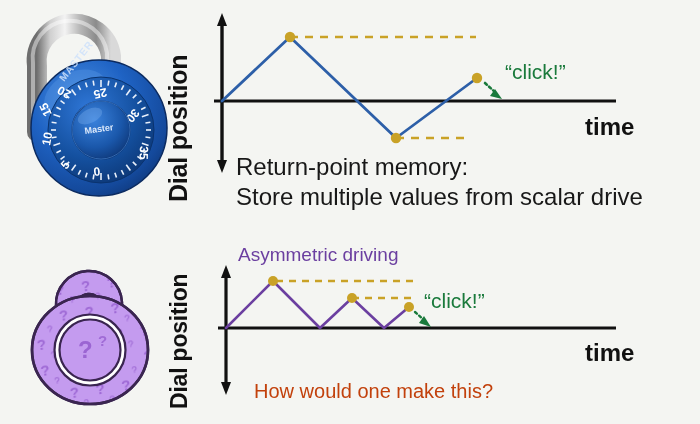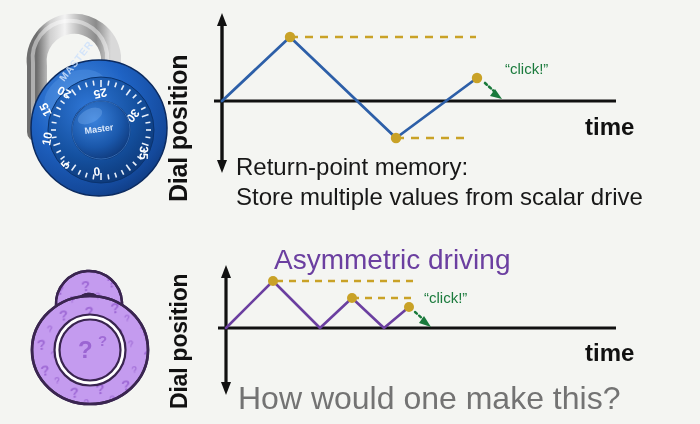--- a/index.html
+++ b/index.html
@@ -72,48 +72,47 @@
   .timelabel {
     position: absolute;
     font-size: 24px;
     font-weight: bold;
     color: #111111;
   }
 
   
   .clicklabel {
     position: absolute;
-    font-size: 15px;
+    font-size: 21px;
     color: #1a7a3c;
     white-space: nowrap;
   }
 
   
   .caption-black {
     position: absolute;
     left: 236px;
     top: 152px;
     width: 470px;
     font-size: 24px;
     line-height: 30px;
     color: #181818;
     white-space: pre-line;
   }
   .heading-purple {
     position: absolute;
-    font-size: 28px;
+    font-size: 19px;
     color: #6b3fa0;
     white-space: nowrap;
-    margin-left: 36px;
   }
   .question-purple {
     position: absolute;
-    left: 238px; top: 380px;
-    font-size: 32px;
-    color: #737373;
+    left: 254px; top: 380px;
+    font-size: 20px;
+    color: #c2410c;
     white-space: nowrap;
   }
 </style>
 </head>
 <body>
 
 <div id="slide">
 
   <div class="abs lock-photo">
     <svg width="170" height="198" viewBox="0 0 170 198">

